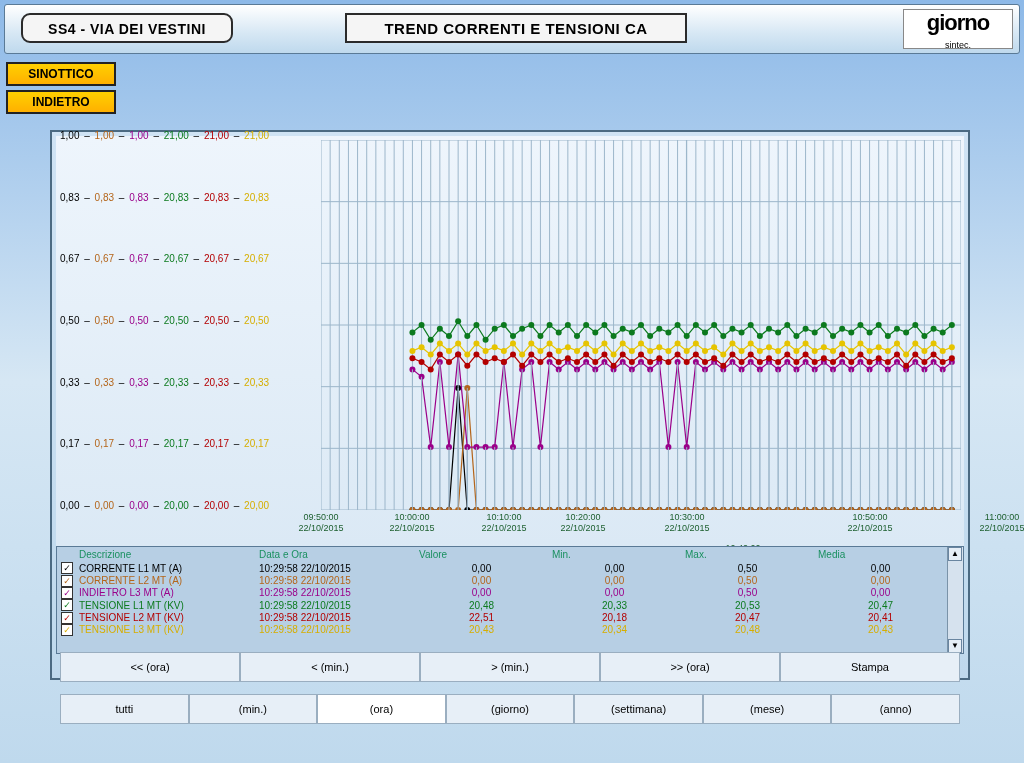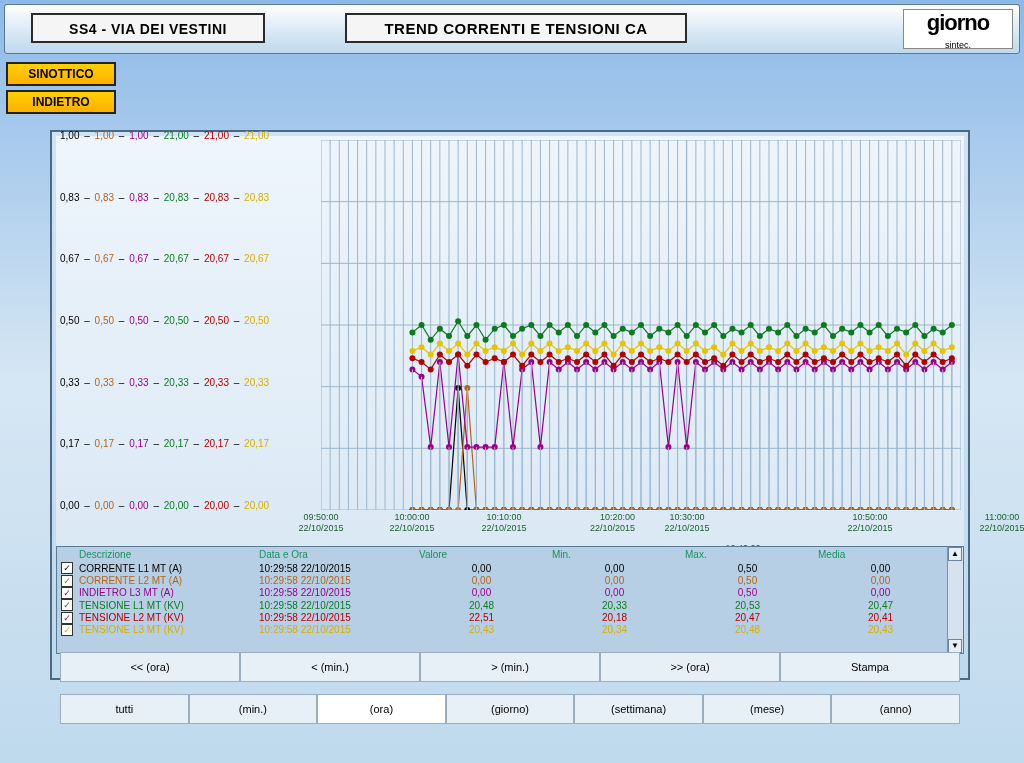--- a/index.html
+++ b/index.html
@@ -26,21 +26,21 @@
     top: 8px;
     height: 30px;
     line-height: 28px;
     text-align: center;
     background: #f5f5f5;
     border: 2px solid #2b2b2b;
     font-weight: bold;
     font-size: 14px;
     letter-spacing: 0.5px;
   }
-  .station-box { left: 26px; width: 234px; }
+  .station-box { left: 16px; width: 212px; border-radius: 9px; }
   .title-box   { left: 340px; width: 342px; font-size: 15px; }
   .logo-box {
     position: absolute; right: 6px; top: 4px;
     width: 110px; height: 40px;
     background:#fff;
     border:1px solid #888;
     font-family: Arial, sans-serif; font-size: 22px; font-weight: bold;
     text-align:center; line-height: 26px; letter-spacing:-1px;
   }
   .logo-box .sub { display:block; font-size:9px; font-weight:normal; margin-top:-4px; letter-spacing:0; }
@@ -663,21 +663,21 @@
         <circle cx="612.5714285714286" cy="203.50000000000026" r="3" fill="#e6c400"></circle>
         <circle cx="621.7142857142857" cy="210.9000000000001" r="3" fill="#e6c400"></circle>
         <circle cx="630.8571428571429" cy="207.19999999999953" r="3" fill="#e6c400"></circle>
         <path d="M91.42857142857143 210.9000000000001 L100.57142857142857 207.19999999999953 L109.71428571428571 214.59999999999937 L118.85714285714286 203.50000000000026 L128 210.9000000000001 L137.14285714285714 203.50000000000026 L146.28571428571428 214.59999999999937 L155.42857142857142 203.50000000000026 L164.57142857142858 210.9000000000001 L173.71428571428572 207.19999999999953 L182.85714285714286 210.9000000000001 L192 203.50000000000026 L201.14285714285714 214.59999999999937 L210.28571428571428 203.50000000000026 L219.42857142857142 210.9000000000001 L228.57142857142858 203.50000000000026 L237.71428571428572 210.9000000000001 L246.85714285714286 207.19999999999953 L256 210.9000000000001 L265.14285714285717 203.50000000000026 L274.2857142857143 210.9000000000001 L283.42857142857144 203.50000000000026 L292.57142857142856 214.59999999999937 L301.7142857142857 203.50000000000026 L310.85714285714283 210.9000000000001 L320 203.50000000000026 L329.14285714285717 210.9000000000001 L338.2857142857143 207.19999999999953 L347.42857142857144 210.9000000000001 L356.57142857142856 203.50000000000026 L365.7142857142857 210.9000000000001 L374.85714285714283 203.50000000000026 L384 210.9000000000001 L393.14285714285717 207.19999999999953 L402.2857142857143 214.59999999999937 L411.42857142857144 203.50000000000026 L420.57142857142856 210.9000000000001 L429.7142857142857 203.50000000000026 L438.85714285714283 210.9000000000001 L448 207.19999999999953 L457.14285714285717 210.9000000000001 L466.2857142857143 203.50000000000026 L475.42857142857144 210.9000000000001 L484.57142857142856 203.50000000000026 L493.7142857142857 210.9000000000001 L502.85714285714283 207.19999999999953 L512 210.9000000000001 L521.1428571428571 203.50000000000026 L530.2857142857143 210.9000000000001 L539.4285714285714 203.50000000000026 L548.5714285714286 210.9000000000001 L557.7142857142857 207.19999999999953 L566.8571428571429 210.9000000000001 L576 203.50000000000026 L585.1428571428571 214.59999999999937 L594.2857142857143 203.50000000000026 L603.4285714285714 210.9000000000001 L612.5714285714286 203.50000000000026 L621.7142857142857 210.9000000000001 L630.8571428571429 207.19999999999953 " stroke="#e6c400" stroke-width="1.2" fill="none"></path>
       </svg>
 
     <div class="chart-xaxis" id="xaxis">
         <div class="tick" style="left: 265px;">09:50:00<br>22/10/2015</div>
         <div class="tick" style="left: 356px;">10:00:00<br>22/10/2015</div>
         <div class="tick" style="left: 448px;">10:10:00<br>22/10/2015</div>
-        <div class="tick" style="left: 539px; text-align: right;">10:20:00<br>22/10/2015</div>
+        <div class="tick" style="left: 527px;">10:20:00<br>22/10/2015</div>
         <div class="tick" style="left: 631px;">10:30:00<br>22/10/2015</div>
         <div class="tick" style="left: 687px; margin-top: 31px;">10:40:00<br>22/10/2015</div>
         <div class="tick" style="left: 814px;">10:50:00<br>22/10/2015</div>
         <div class="tick" style="left: 946px;">11:00:00<br>22/10/2015</div>
       </div>
   </div>
 
   <div class="legend">
     <table>
       <colgroup>

